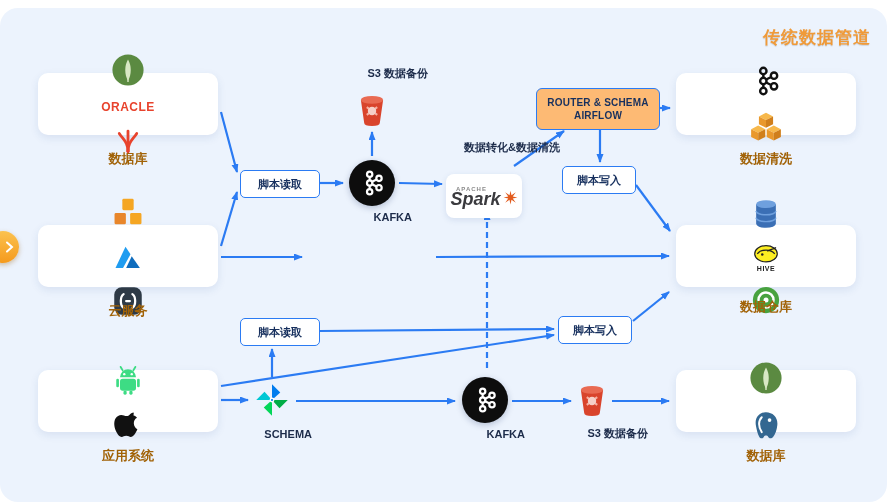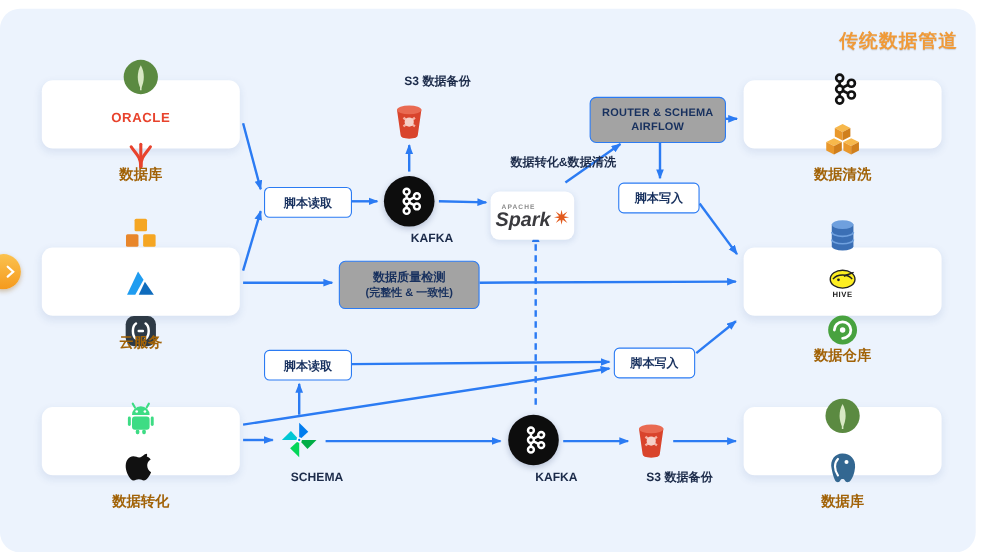--- a/index.html
+++ b/index.html
@@ -7,21 +7,21 @@
   .panel{position:absolute;left:0;top:8px;width:887px;height:494px;background:#ECF3FD;border-radius:18px;}
   .title{position:absolute;right:22px;top:26px;font-size:17px;font-weight:700;color:#F09A38;letter-spacing:1px;text-shadow:0 1px 1px rgba(0,0,0,.15);}
   svg.edges{position:absolute;left:0;top:0;width:893px;height:502px;pointer-events:none;z-index:1;}
   .edge{stroke:#2B7BF3;stroke-width:2.2;fill:none;}
   .edge.dashed{stroke-dasharray:6 4;}
   .card{position:absolute;width:180px;height:62px;background:#fff;border-radius:10px;
         box-shadow:0 3px 8px rgba(30,70,140,.10);display:flex;align-items:center;justify-content:center;gap:13px;z-index:2;flex-direction:column;}
   .card-label{position:absolute;width:180px;text-align:center;font-size:13px;font-weight:700;color:#a16207;z-index:2;}
   .pill{position:absolute;background:#fff;border:1px solid #2B7BF3;border-radius:5px;color:#17305E;
         font-size:11px;font-weight:600;display:flex;align-items:center;justify-content:center;z-index:3;}
-  .bigpill{position:absolute;background:#a3a3a3;border:1px solid #2B7BF3;border-radius:6px;color:#17305E;
+  .bigpill{position:absolute;background:#fdba74;border:1px solid #2B7BF3;border-radius:6px;color:#17305E;
         display:flex;flex-direction:column;align-items:center;justify-content:center;z-index:3;line-height:1.35;}
   .kafka-node{position:absolute;width:46px;height:46px;border-radius:50%;background:#0D0D0D;
         display:flex;align-items:center;justify-content:center;box-shadow:0 2px 6px rgba(20,40,90,.25);z-index:3;}
   .node-label{position:absolute;text-align:right;font-size:11px;font-weight:700;color:#1C2B4A;z-index:2;}
   .icon{display:inline-flex;align-items:center;justify-content:center;}
   .oracle-text{font-size:12px;font-weight:700;color:#E8432D;letter-spacing:.5px;}
   .spark-card{position:absolute;left:446px;top:162px;width:76px;height:44px;background:#fff;border-radius:8px;
         box-shadow:0 2px 6px rgba(30,70,140,.12);z-index:3;display:flex;flex-direction:column;align-items:center;justify-content:center;margin-top:12px;}
   .spark-apache{font-size:6px;letter-spacing:1px;color:#8a8a8a;font-weight:700;align-self:flex-start;margin:2px 0 0 10px;}
   .spark-row{display:flex;align-items:flex-start;gap:2px;margin-top:-2px;}
@@ -128,21 +128,21 @@
           <rect x="13" y="20" width="2.4" height="3" rx="1" fill="#3DDC84"></rect>
         </svg>
     </span>
     <span class="icon">
       <svg width="30" height="30" viewBox="0 0 24 24">
           <path d="M16.5,2.8 C15.3,2.9 13.9,3.7 13.1,4.7 C12.4,5.6 11.8,7 12,8.3 C13.3,8.4 14.7,7.6 15.5,6.6 C16.3,5.6 16.8,4.2 16.5,2.8 Z" fill="#111"></path>
           <path d="M19.5,16.2 C19,17.4 18.8,17.9 18.1,19 C17.2,20.5 15.9,22.3 14.3,22.3 C12.9,22.3 12.5,21.4 10.6,21.4 C8.7,21.4 8.2,22.3 6.9,22.3 C5.3,22.3 4.1,20.7 3.2,19.2 C0.7,15.1 0.4,10.2 2,7.6 C3.1,5.8 4.9,4.7 6.6,4.7 C8.3,4.7 9.4,5.6 10.8,5.6 C12.2,5.6 13,4.7 15,4.7 C16.5,4.7 18.1,5.5 19.2,6.9 C15.5,8.9 16.1,14.1 19.5,16.2 Z" fill="#111"></path>
         </svg>
     </span>
   </div>
-  <div class="card-label" style="left:38px;top:447px;">数据转化</div>
+  <div class="card-label" style="left:38px;top:447px;">应用系统</div>
 
   <div class="card" style="left:676px;top:73px;">
     <span class="icon">
       <svg width="32" height="32" viewBox="0 0 24 24" fill="none" stroke="#111" stroke-width="1.8">
           <circle cx="10" cy="4.5" r="2.4"></circle>
           <circle cx="10" cy="19.5" r="2.4"></circle>
           <circle cx="10" cy="12" r="2.4"></circle>
           <circle cx="18" cy="8" r="2.4"></circle>
           <circle cx="18" cy="16" r="2.4"></circle>
           <line x1="10" y1="7" x2="10" y2="9.6"></line>
@@ -185,21 +185,21 @@
       <span class="hive-text">HIVE</span>
     </span>
     <span class="icon">
       <svg width="30" height="30" viewBox="0 0 24 24">
           <circle cx="12" cy="12" r="10.5" fill="#48A23F"></circle>
           <path d="M6 12 A6 6 0 1 1 12 18" stroke="#fff" stroke-width="2" fill="none" stroke-linecap="round"></path>
           <circle cx="12" cy="12" r="2" fill="#fff"></circle>
         </svg>
     </span>
   </div>
-  <div class="card-label" style="left:676px;top:314px;">数据仓库</div>
+  <div class="card-label" style="left:676px;top:298px;">数据仓库</div>
 
   <div class="card" style="left:676px;top:370px;">
     <span class="icon">
       <svg width="34" height="34" viewBox="0 0 24 24">
           <circle cx="12" cy="12" r="11" fill="#5B8A41"></circle>
           <path d="M12 4.5 C9.4 9 9.4 15 12 19.5 C14.6 15 14.6 9 12 4.5 Z" fill="#D8E8C4"></path>
           <path d="M12 12 L12 20.5" stroke="#D8E8C4" stroke-width="1"></path>
         </svg>
     </span>
     <span class="icon">
@@ -210,24 +210,20 @@
         </svg>
     </span>
   </div>
   <div class="card-label" style="left:676px;top:447px;">数据库</div>
 
   <div class="pill" style="left:240px;top:170px;width:78px;height:26px;">脚本读取</div>
   <div class="pill" style="left:240px;top:318px;width:78px;height:26px;">脚本读取</div>
   <div class="pill" style="left:562px;top:166px;width:72px;height:26px;">脚本写入</div>
   <div class="pill" style="left:558px;top:316px;width:72px;height:26px;">脚本写入</div>
 
-  <div class="bigpill" style="left:308px;top:237px;width:126px;height:42px;">
-    <span style="font-size:11px;font-weight:700;">数据质量检测</span>
-    <span style="font-size:10px;font-weight:600;">(完整性 &amp; 一致性)</span>
-  </div>
 
   <div class="bigpill" style="left:536px;top:88px;width:122px;height:40px;">
     <span style="font-size:10px;font-weight:700;letter-spacing:.2px;">ROUTER &amp; SCHEMA</span>
     <span style="font-size:10px;font-weight:700;letter-spacing:.2px;">AIRFLOW</span>
   </div>
 
   <div class="kafka-node" style="left:349px;top:160px;">
     <svg width="28" height="28" viewBox="0 0 24 24" fill="none" stroke="#fff" stroke-width="1.9">
         <circle cx="10" cy="4.5" r="2.3"></circle>
         <circle cx="10" cy="19.5" r="2.3"></circle>

